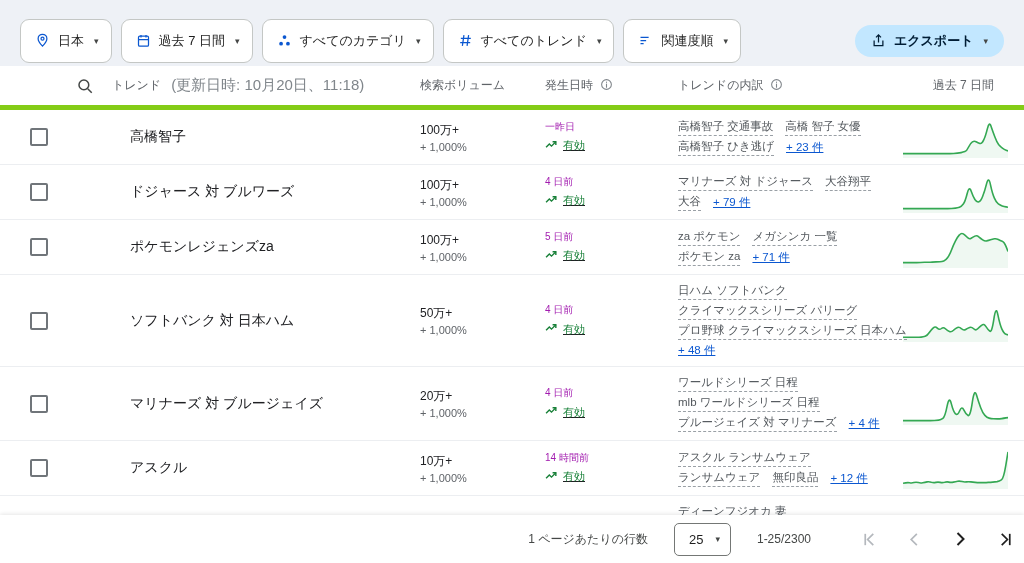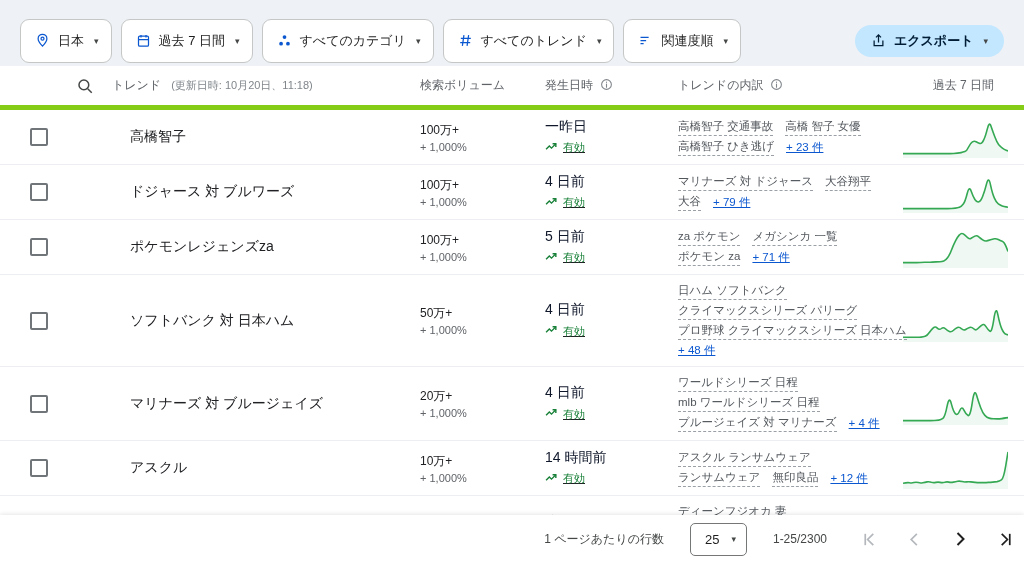--- a/index.html
+++ b/index.html
@@ -22,57 +22,57 @@
     margin-left:auto; display:flex; align-items:center; gap:8px; height:32px; padding:0 16px;
     background:#c2e7ff; color:#001d35; border:none; border-radius:16px; cursor:pointer;
     font-family:inherit; font-size:13px; font-weight:bold; white-space:nowrap;
   }
   
   .table-card { position:absolute; top:66px; left:0; right:0; bottom:0; background:#fff; }
   .grid-row { display:grid; grid-template-columns:76px 330px 122px 135px 235px 126px; }
   .thead { height:44px; align-items:center; border-bottom:5px solid #84cc16; color:#5f6368; font-size:12px; }
   .th-trend { grid-column:2; display:flex; align-items:center; gap:18px; }
   .th-trend .label { color:#5f6368; }
-  .updated-note { color:#80868b; font-size:11px; margin-left:-8px; }
+  .updated-note { color:#80868b; font-size:15px; margin-left:-8px; }
   .th { display:flex; align-items:center; gap:7px; }
   .th-vol { padding-left:14px; }
   .th-date { padding-left:17px; }
   .th-breakdown { padding-left:15px; }
   .th-spark { justify-content:flex-end; padding-right:30px; }
   
   .row { min-height:48px; border-bottom:1px solid #eceef1; padding:6px 0; cursor:pointer; }
   .cell { display:flex; }
   .check-cell { align-items:center; padding-left:30px; }
   .checkbox { width:18px; height:18px; border:2px solid #70757a; border-radius:2px; background:#fff; }
   .name-cell { align-items:center; padding-left:54px; font-size:14px; color:#202124; }
   .vol-cell { flex-direction:column; justify-content:center; padding-left:14px; gap:2px; }
   .vol { font-size:12px; color:#202124; }
   .delta { font-size:11px; color:#5f6368; }
   .date-cell { flex-direction:column; justify-content:center; padding-left:17px; gap:3px; }
-  .started { font-size:14px; color:#0f172a; }
+  .started { font-size:10px; color:#a21caf; }
   .status { display:flex; align-items:center; gap:5px;text-decoration:underline; }
   .status-text { font-size:11px; color:#188038; }
   .terms-cell { flex-wrap:wrap; align-items:center; align-content:center; column-gap:12px; row-gap:3px; padding:2px 6px 2px 15px; font-size:11.5px; line-height:15px; }
   .term { color:#52575c; border-bottom:1px dashed #9aa0a6; padding-bottom:1px; white-space:nowrap; }
   .more { color:#0b57d0; text-decoration:underline; white-space:nowrap; }
   .spark-cell { align-items:center; padding-left:5px; }
   .spark { width:105px; height:42px; }
   
   .pagination {
     position:absolute; left:0; right:0; bottom:0; height:48px; background:#fff;
     box-shadow:0 -1px 4px rgba(0,0,0,.10); display:flex; align-items:center;
     justify-content:flex-end; gap:26px; padding-right:8px; z-index:5;
   }
   .rpp-label { font-size:12px; color:#444746; }
   .rpp-select {
     display:flex; align-items:center; gap:10px; height:33px; padding:0 10px 0 14px;
     border:1px solid #747775; border-radius:5px; background:#fff; cursor:pointer;
     font-family:inherit; font-size:13px; color:#1f1f1f;
   }
-  .range { font-size:12px; color:#444746; margin-right:6px; }
+  .range { font-size:12px; color:#444746; margin-right:22px; }
   .nav-btns { display:flex; align-items:center; gap:24px; }
   .nav-btn { background:none; border:none; cursor:pointer; display:flex; align-items:center; padding:2px; }
 </style>
 </head>
 <body>
 
 <div class="toolbar">
   <div id="chips">
       <button class="chip">
         <span class="chip-icon">

